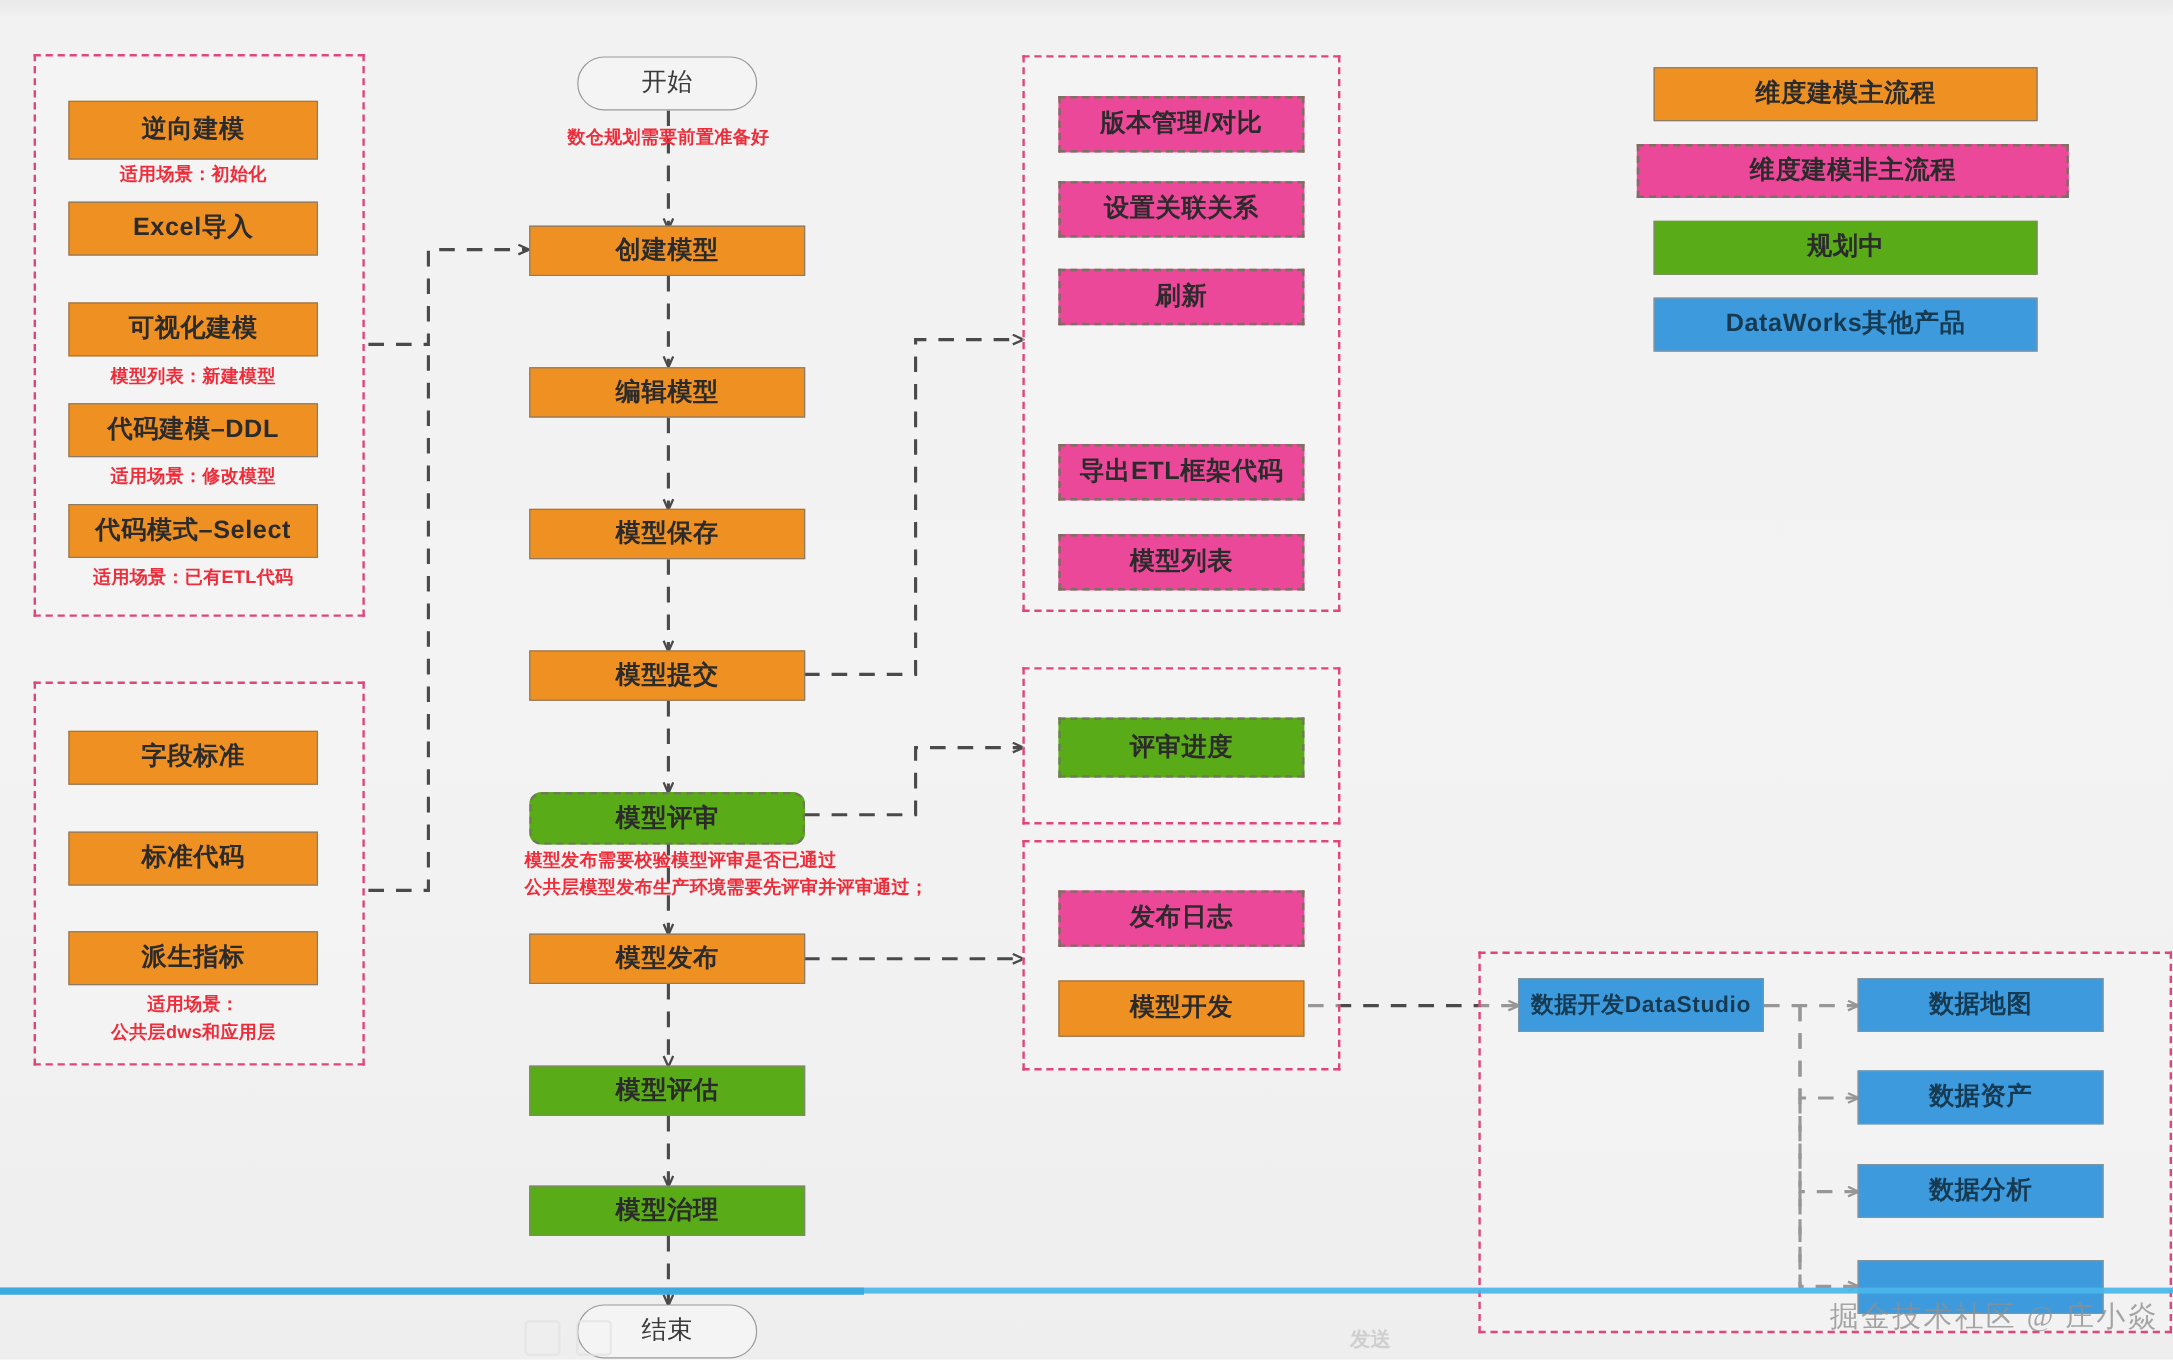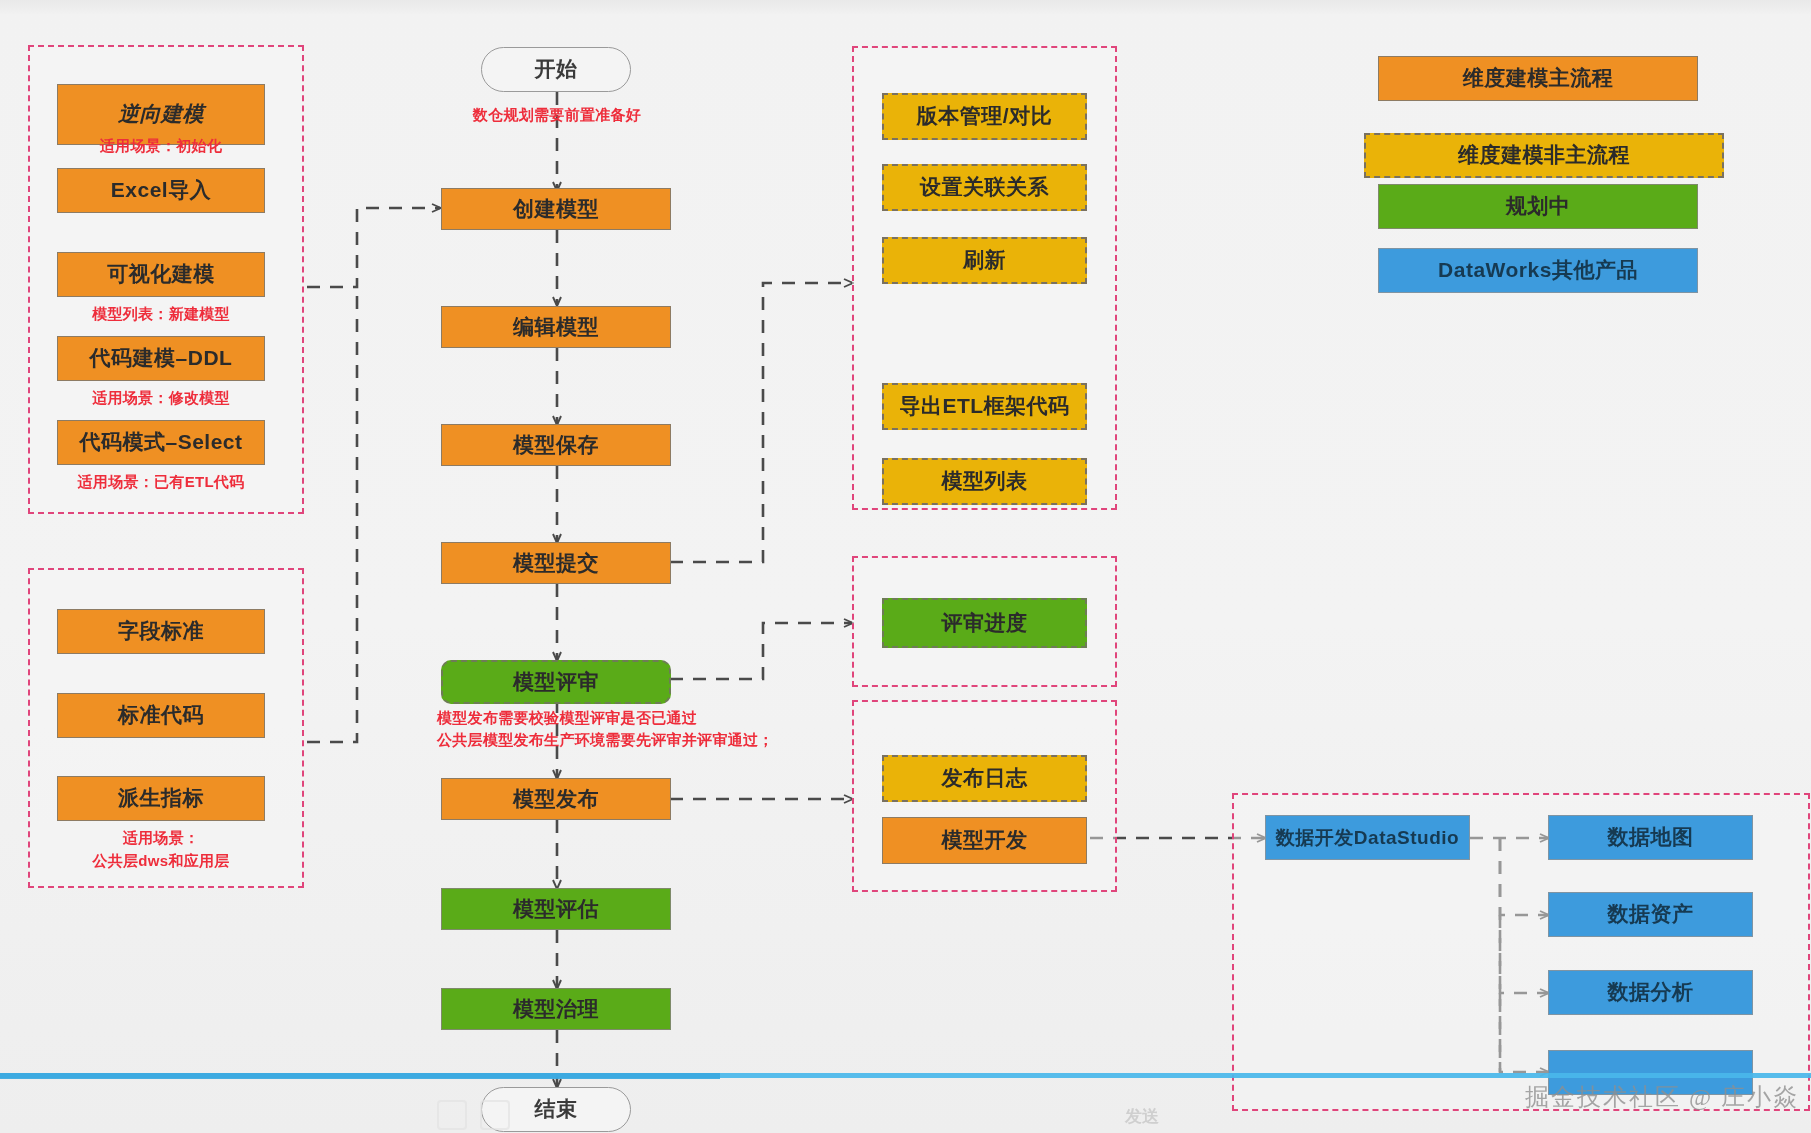--- a/index.html
+++ b/index.html
@@ -12,26 +12,26 @@
   #canvas{position:absolute;left:0;top:0;width:1811px;height:1133px;}
   .top-strip{position:absolute;left:0;top:0;width:1811px;height:14px;
     background:linear-gradient(180deg,#e9e9e9,#f1f1f1);}
   .svg-layer{position:absolute;left:0;top:0;width:1811px;height:1133px;pointer-events:none;}
 
   
   .node{position:absolute;box-sizing:border-box;display:flex;align-items:center;
         justify-content:center;text-align:center;color:#2b2b2b;
         font-size:21px;font-weight:700;letter-spacing:.5px;line-height:1.15;}
   .node.solid-orange{background:#ef9023;border:1.5px solid #8d7b63;}
-  .node.dash-peach{background:#eab308;border:2px dashed #7a7160;margin-top:13px;}
+  .node.dash-peach{background:#ec4899;border:2px dashed #7a7160;}
   .node.solid-green{background:#5aab18;border:1.5px solid #7e8a6a;}
   .node.dash-green{background:#5aab18;border:2px dashed #6e7c56;}
   .node.solid-blue{background:#3d9bdd;border:1.5px solid #7f94a3;color:#163a52;}
   .node.terminator{background:#f4f4f4;border:1.5px solid #9a9a9a;border-radius:26px;
-        font-weight:700;color:#3a3a3a;}
+        font-weight:400;color:#3a3a3a;}
 
   
   .group-frame{position:absolute;box-sizing:border-box;
         border:2px dashed #e0457b;background:rgba(246,246,246,.45);}
 
   
   .note{position:absolute;color:#ee2d3b;font-size:15px;font-weight:700;
         line-height:1.35;white-space:nowrap;letter-spacing:.3px;}
   .note.center{text-align:center;}
 
@@ -96,21 +96,21 @@
     </g>
 
     <g fill="none" stroke="#4a4a4a" stroke-width="2.6" stroke-dasharray="13 10">
       <path d="M307,742 L357,742 L357,287"></path>
       <path d="M1500,838 L1500,1072"></path>
     </g>
   </svg>
 
   <div class="group-frame" style="left:28px;top:45px;width:276px;height:469px;"></div>
 
-  <div class="node solid-orange" style="left:57px;top:84px;width:208px;height:61px;font-style:italic;">逆向建模</div>
+  <div class="node solid-orange" style="left:57px;top:84px;width:208px;height:49px;">逆向建模</div>
   <div class="note center" style="left:57px;top:136px;width:208px;">适用场景：初始化</div>
 
   <div class="node solid-orange" style="left:57px;top:168px;width:208px;height:45px;">Excel导入</div>
 
   <div class="node solid-orange" style="left:57px;top:252px;width:208px;height:45px;">可视化建模</div>
   <div class="note center" style="left:57px;top:304px;width:208px;">模型列表：新建模型</div>
 
   <div class="node solid-orange" style="left:57px;top:336px;width:208px;height:45px;">代码建模–DDL</div>
   <div class="note center" style="left:57px;top:388px;width:208px;">适用场景：修改模型</div>
 

